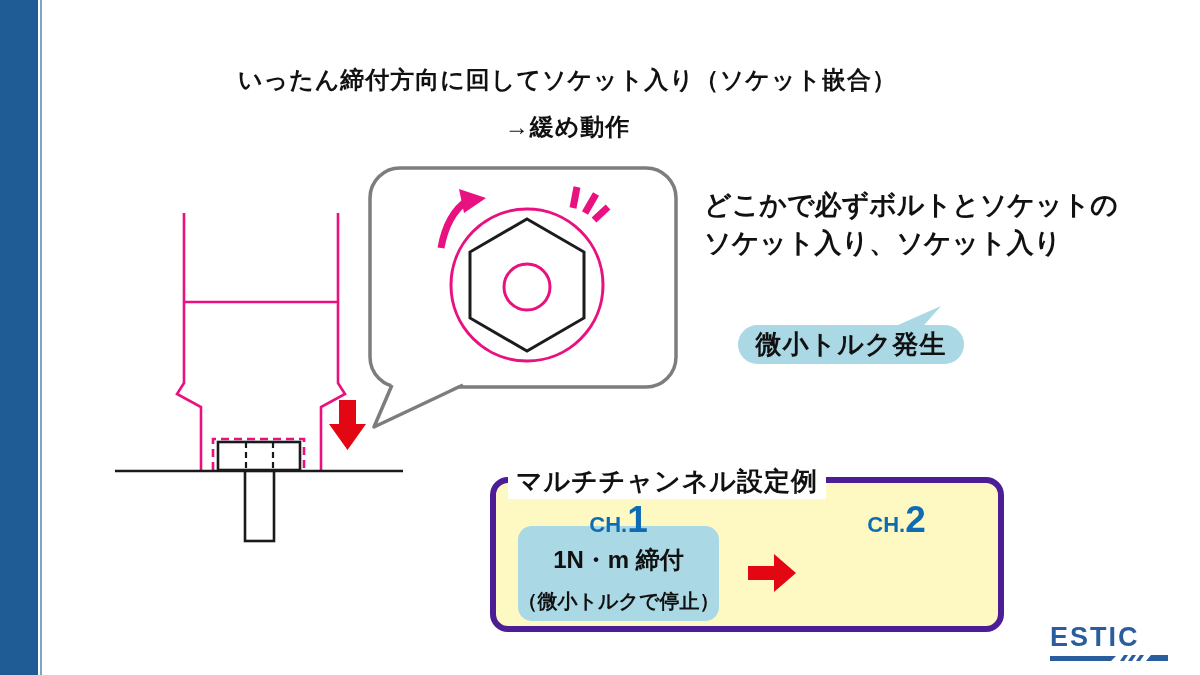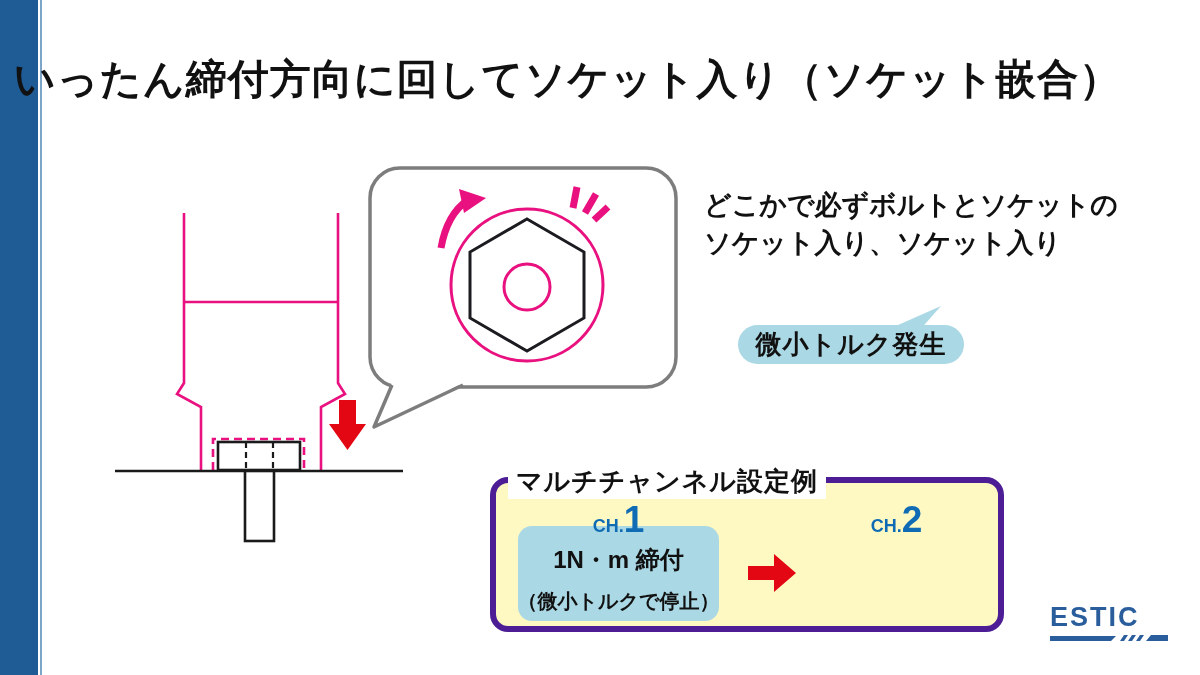--- a/index.html
+++ b/index.html
@@ -9,21 +9,21 @@
     font-family:"Liberation Sans","DejaVu Sans",sans-serif;
     color:#111111;
   }
   
   .side-bar{position:absolute;left:0;top:0;width:38px;height:675px;background:#1f5b94;}
   .side-accent{position:absolute;left:40px;top:0;width:2px;height:675px;background:#7da5c8;}
 
   
   .title{
     position:absolute;left:0;top:56px;width:1135px;
-    text-align:center;font-weight:800;font-size:41px;line-height:47px;
+    text-align:center;font-weight:800;font-size:24px;line-height:47px;
     letter-spacing:1px;color:#111;
   }
 
   
   .draw{position:absolute;left:0;top:0;width:1200px;height:675px;z-index:1;}
 
   
   .explain{
     position:absolute;left:704px;top:186px;z-index:2;
     font-size:27px;font-weight:800;line-height:38px;color:#111;
@@ -47,47 +47,48 @@
     position:absolute;left:12px;top:-19px;background:#ffffff;padding:0 8px;
     font-size:26px;font-weight:800;letter-spacing:1px;white-space:nowrap;color:#111;
   }
   .ch-group{position:absolute;top:17px;}
   .ch-group.one{left:22px;width:201px;}
   .ch-group.two{left:335px;width:131px;}
   .ch-label{
     position:relative;z-index:3;text-align:center;height:40px;line-height:40px;
     color:#0f6cb4;font-weight:800;
   }
-  .ch-label .prefix{font-size:18px;}
+  .ch-label .prefix{font-size:22px;}
   .ch-label .num{font-size:37px;}
   .ch-body{
     position:relative;margin-top:-14px;height:95px;border-radius:14px;background:#abd8e5;
     box-sizing:border-box;display:flex;flex-direction:column;justify-content:center;
     align-items:center;padding-top:12px;gap:12px;
   }
   .ch-line1{font-size:24px;font-weight:800;white-space:nowrap;color:#111;}
   .ch-line2{font-size:20px;font-weight:800;white-space:nowrap;color:#111;}
   .mc-arrow{position:absolute;left:252px;top:70px;width:48px;height:40px;}
 
   
-  .logo{position:absolute;left:1050px;top:602px;z-index:2;width:120px;}
+  .logo{position:absolute;left:1050px;top:622px;z-index:2;width:120px;}
   .logo-text{
     font-size:27px;font-weight:900;letter-spacing:2px;color:#2a5d9c;
     font-family:"Liberation Sans","DejaVu Sans",sans-serif;
   }
   .logo-underline{display:block;margin-top:1px;}
 </style>
 </head>
 <body>
 
 <div class="side-bar"></div>
 <div class="side-accent"></div>
 
 <div class="title">
   <div>いったん締付方向に回してソケット入り（ソケット嵌合）</div>
+  <div>→緩め動作</div>
 </div>
 
 <svg class="draw" viewBox="0 0 1200 675">
 
   <g fill="none" stroke="#e8117f" stroke-width="2.6">
     <path d="M184,213 V383 L177,394 L201,407 V470"></path>
     <path d="M338,213 V383 L345,394 L321,407 V470"></path>
     <line x1="184" y1="302" x2="338" y2="302"></line>
   </g>
 

